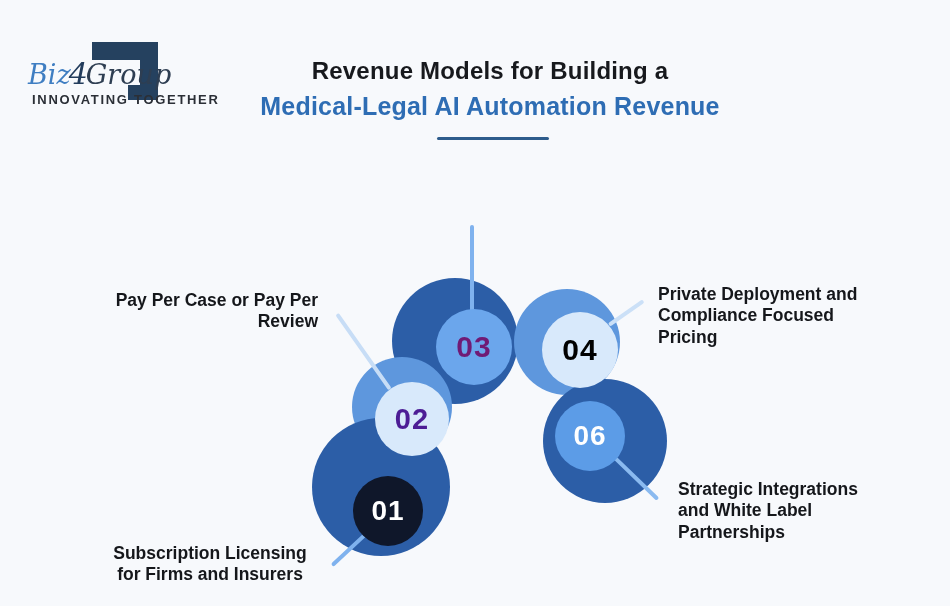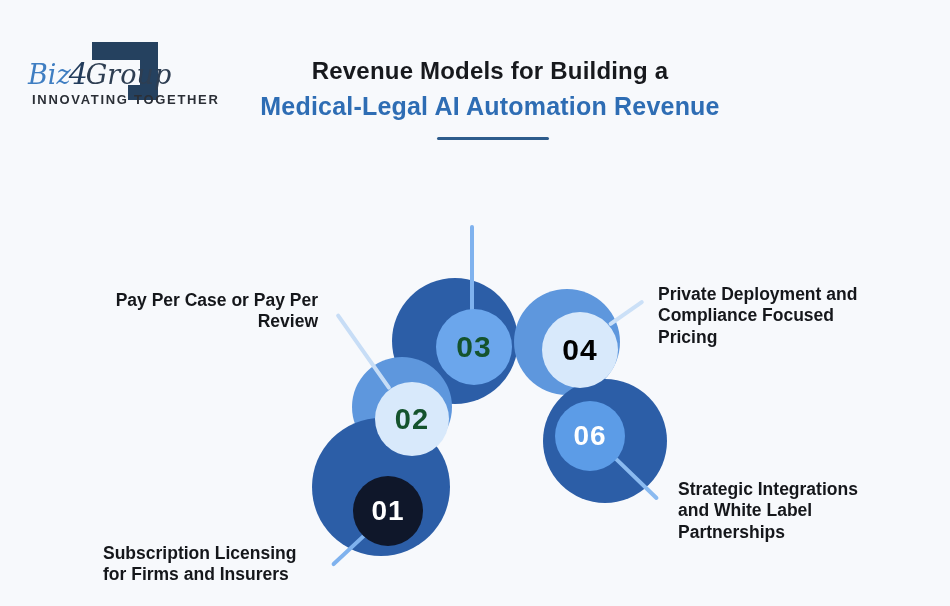--- a/index.html
+++ b/index.html
@@ -36,21 +36,21 @@
   .title-line1 { font-size:24px; font-weight:600; color:#17191d; letter-spacing:0.2px; }
   .title-line2 { font-size:25px; font-weight:700; color:#2e6db4; margin-top:7px; letter-spacing:0.2px; }
   .title-divider { position:absolute; left:437px; top:117px; width:112px; height:3px;
     background:#2e5c8c; border-radius:2px; }
 
   
   .note {
     position:absolute; font-size:17.5px; font-weight:600; color:#15171b;
     line-height:1.22; white-space:pre-line; z-index:30;
   }
-  .note-1 { left:103px; top:523px; width:214px; }
+  .note-1 { left:103px; top:523px; width:214px; text-align:center; }
   .note-2 { left:100px; top:270px; width:218px; text-align:right; }
   .note-3 { left:340px; top:151px; width:266px; text-align:center; }
   .note-4 { left:658px; top:264px; width:222px; text-align:left; }
   .note-5 { left:678px; top:459px; width:212px; text-align:left; }
 
   
   .line { position:absolute; height:4px; border-radius:3px; transform-origin:0 50%; z-index:10; }
   .l3 { left:470px; top:205px; width:4px;  height:90px; background:#7fb2ee; }
   .l2 { left:337px; top:292px; width:92px; background:#c7ddf6; transform:rotate(54.8deg); }
   .l4 { left:609px; top:303px; width:42px; background:#cbe0f7; transform:rotate(-35deg); }
@@ -64,22 +64,22 @@
   .o3 { left:392px; top:258px; width:126px; height:126px; background:#2c5ea7; z-index:1; }
   .o4 { left:514px; top:269px; width:106px; height:106px; background:#5e97dd; z-index:2; }
   .o5 { left:543px; top:359px; width:124px; height:124px; background:#2c5ea7; z-index:3; }
 
   .inner {
     position:absolute; border-radius:50%; z-index:20;
     display:flex; align-items:center; justify-content:center;
     font-weight:700; letter-spacing:1px;
   }
   .i1 { left:353px; top:456px; width:70px; height:70px; background:#0f172a; color:#ffffff; font-size:28px; }
-  .i2 { left:375px; top:362px; width:74px; height:74px; background:#d8e9fb; color:#14532d; font-size:29px; }
-  .i3 { left:436px; top:289px; width:76px; height:76px; background:#6ba6ec; color:#14532d; font-size:30px; }
+  .i2 { left:375px; top:362px; width:74px; height:74px; background:#d8e9fb; color:#4c1d95; font-size:29px; }
+  .i3 { left:436px; top:289px; width:76px; height:76px; background:#6ba6ec; color:#701a75; font-size:30px; }
   .i4 { left:542px; top:292px; width:76px; height:76px; background:#d8e9fb; color:#000000; font-size:30px; }
   .i5 { left:555px; top:381px; width:70px; height:70px; background:#5c9ce7; color:#ffffff; font-size:28px; }
 </style>
 </head>
 <body>
 
 <div class="canvas">
 
   <div class="logo">
     <div class="lg-rect lg-top"></div>

